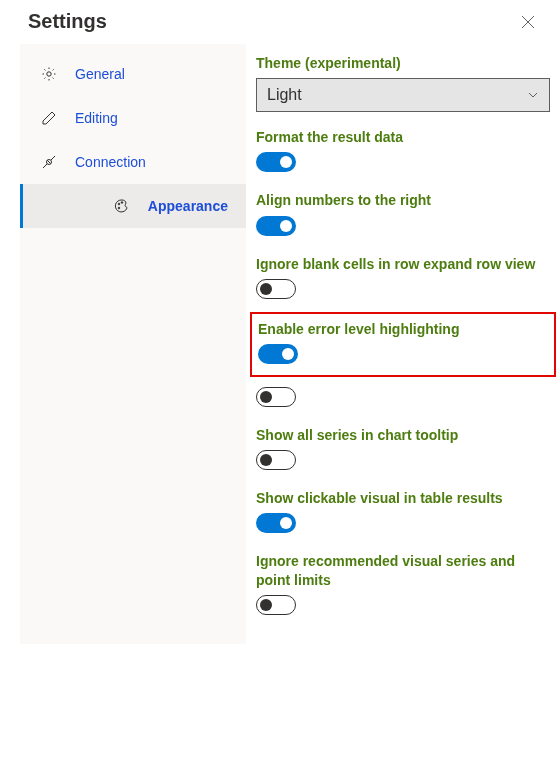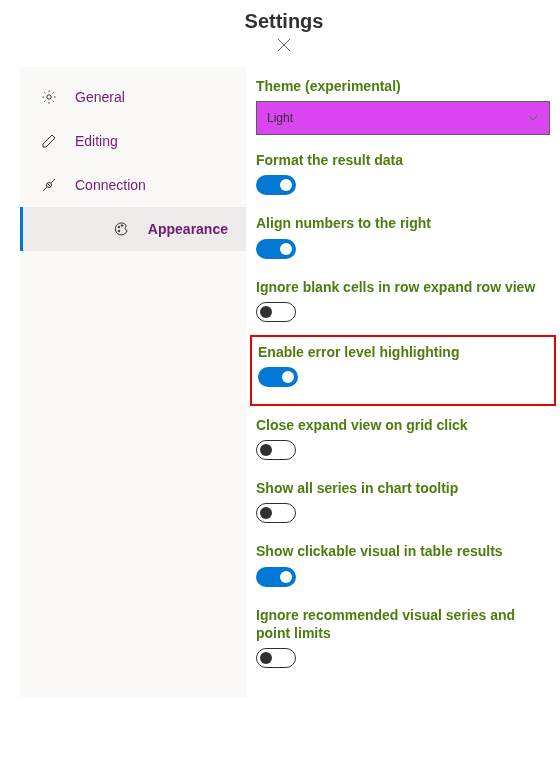--- a/index.html
+++ b/index.html
@@ -12,23 +12,21 @@
       font-size: 14px;
       color: #323130;
       background: #fff;
       width: 560px;
       height: 781px;
       position: relative;
     }
     .header {
       display: flex;
       justify-content: space-between;
-      align-items: center;
       padding: 10px 20px 10px 28px;
-      flex-direction: column;
     }
     .header h1 {
       font-size: 20px;
       font-weight: 600;
     }
     .close-btn {
       width: 24px;
       height: 24px;
       display: flex;
       align-items: center;
@@ -46,21 +44,21 @@
       background: #faf9f8;
       padding-top: 8px;
     }
     .sidebar-item {
       display: flex;
       align-items: center;
       padding: 14px 18px;
       font-size: 14px;
       cursor: pointer;
       border-left: 3px solid transparent;
-      color: #701a75;
+      color: #1d4ed8;
     }
     .sidebar-item.active {
       background: #edebe9;
       font-weight: 600;
       border-left: 3px solid #0078d4;
       justify-content: flex-end;
     }
     .sidebar-item .icon {
       width: 16px;
       height: 16px;
@@ -81,26 +79,26 @@
       font-size: 14px;
       font-weight: 600;
       color: #4d7c0f;
       margin-bottom: 6px;
       line-height: 1.3;
     }
     .select-box {
       width: 100%;
       height: 32px;
       border: 1px solid #605e5c;
-      background: #d946ef;
+      background: #e5e5e5;
       display: flex;
       align-items: center;
       justify-content: space-between;
       padding: 16px 10px;
-      font-size: 12px;
+      font-size: 16px;
       cursor: pointer;
       margin-bottom: 8px;
     }
     .toggle {
       width: 40px;
       height: 20px;
       border-radius: 10px;
       position: relative;
       cursor: pointer;
       display: inline-block;
@@ -123,21 +121,21 @@
     .toggle.on .knob {
       background: #fff;
       right: 4px;
     }
     .toggle.off .knob {
       background: #323130;
       left: 3px;
     }
     .highlight-box {
       border: 2px solid #e10600;
-      padding: 6px 6px 14px 6px;
+      padding: 6px 6px 8px 6px;
       margin: -6px -6px 10px -6px;
     }
     .highlight-box .setting-group {
       margin-bottom: 0;
     }
     svg {
       display: block;
     }
   </style>
 </head>
@@ -216,20 +214,20 @@
       </div>
     </div>
 
     <div id="settings-list">
         <div class="setting-group"><div class="setting-label">Format the result data</div><div class="toggle on"><div class="knob"></div></div></div>
         <div class="setting-group"><div class="setting-label">Align numbers to the right</div><div class="toggle on"><div class="knob"></div></div></div>
         <div class="setting-group"><div class="setting-label">Ignore blank cells in row expand row view</div><div class="toggle off"><div class="knob"></div></div></div>
         <div class="highlight-box">
           <div class="setting-group"><div class="setting-label">Enable error level highlighting</div><div class="toggle on"><div class="knob"></div></div></div>
         </div>
-        <div class="setting-group"><div class="setting-label">Close expand view on grid click</div><div class="toggle off"><div class="knob"></div></div></div>
+        <div class="setting-group"><div class="toggle off"><div class="knob"></div></div></div>
         <div class="setting-group"><div class="setting-label">Show all series in chart tooltip</div><div class="toggle off"><div class="knob"></div></div></div>
         <div class="setting-group"><div class="setting-label">Show clickable visual in table results</div><div class="toggle on"><div class="knob"></div></div></div>
         <div class="setting-group"><div class="setting-label">Ignore recommended visual series and point limits</div><div class="toggle off"><div class="knob"></div></div></div>
       </div>
 
   </div>
 </div>
 
 </body></html>

